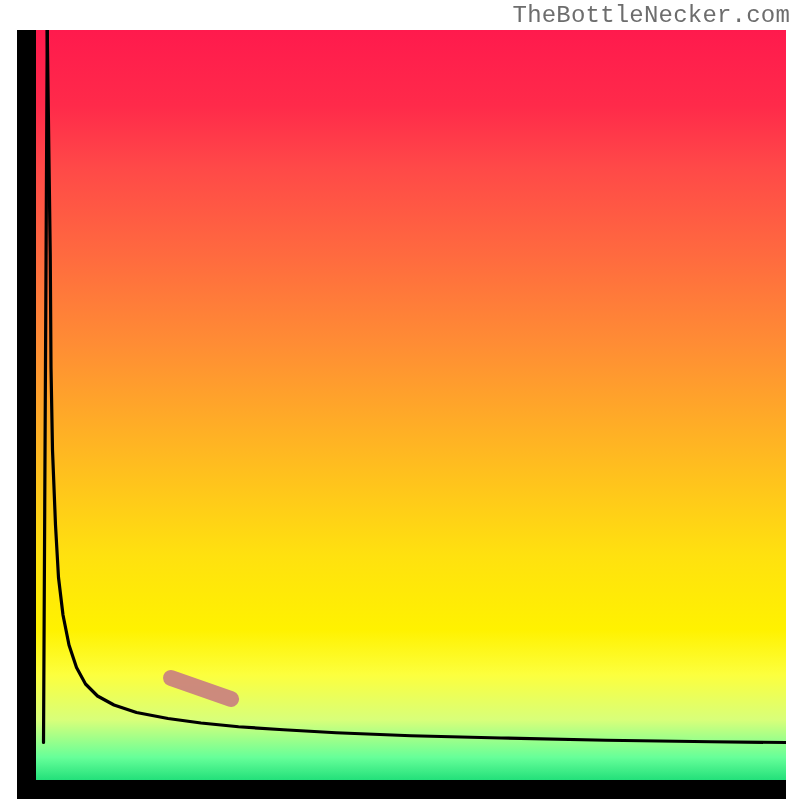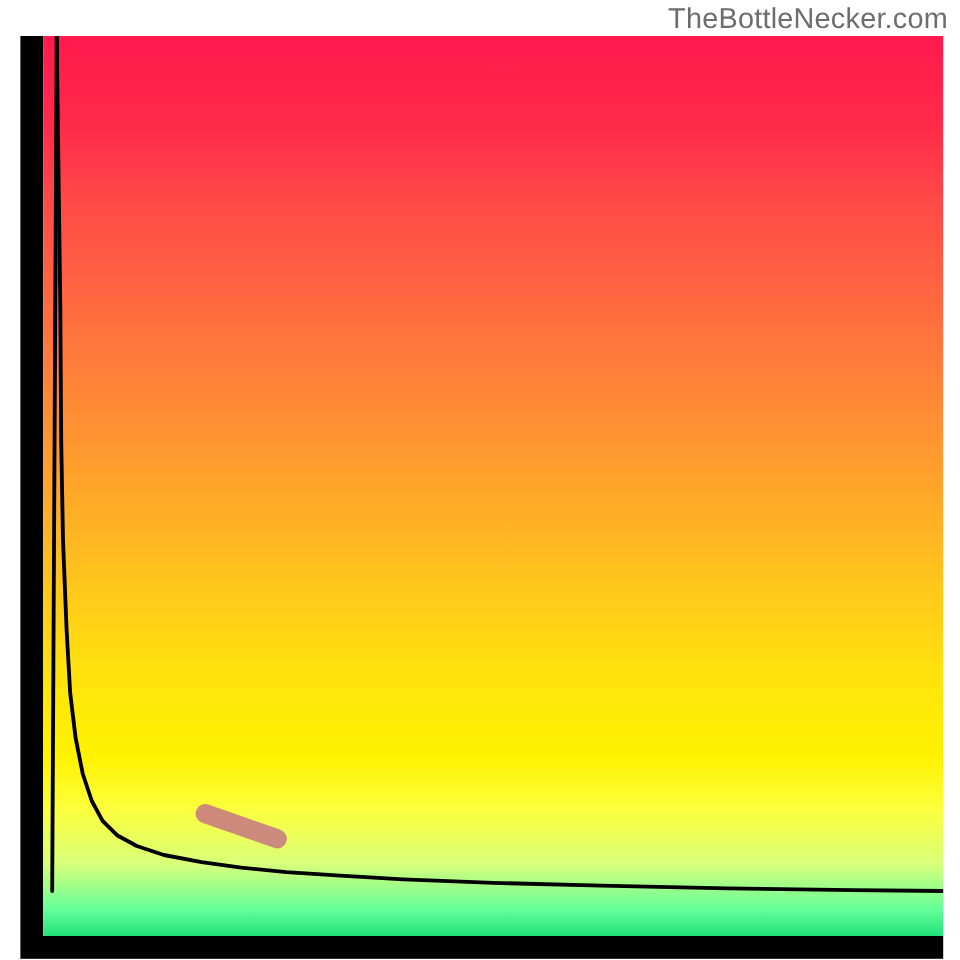--- a/index.html
+++ b/index.html
@@ -8,20 +8,21 @@
     width: 800px;
     height: 800px;
     overflow: hidden;
     background: #fff;
     font-family: Arial, Helvetica, sans-serif;
   }
   .frame {
     position: relative;
     width: 800px;
     height: 800px;
+    font-family: Liberation Mono, monospace;
   }
   .attribution {
     position: absolute;
     top: 2px;
     right: 10px;
     font-size: 24px;
     font-weight: 400;
     color: #6d6d6d;
     letter-spacing: 0.2px;
   }

